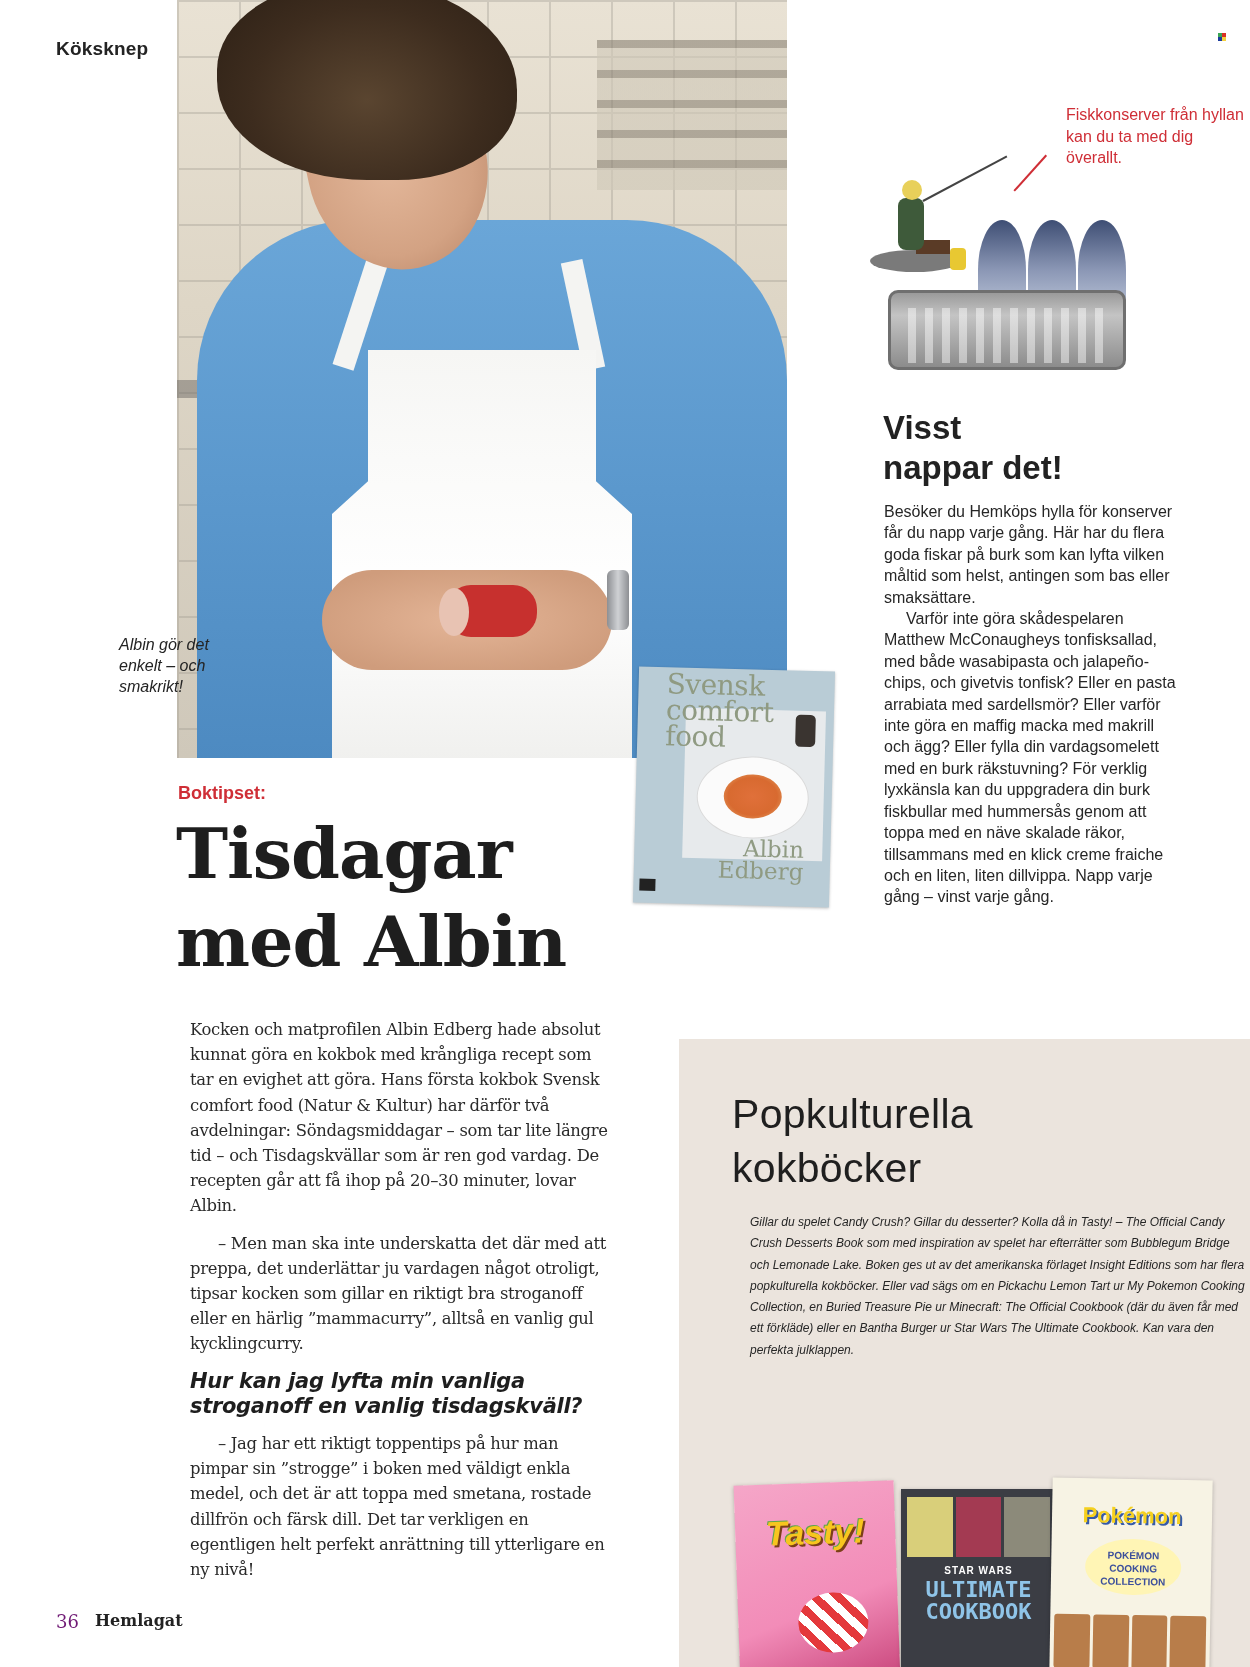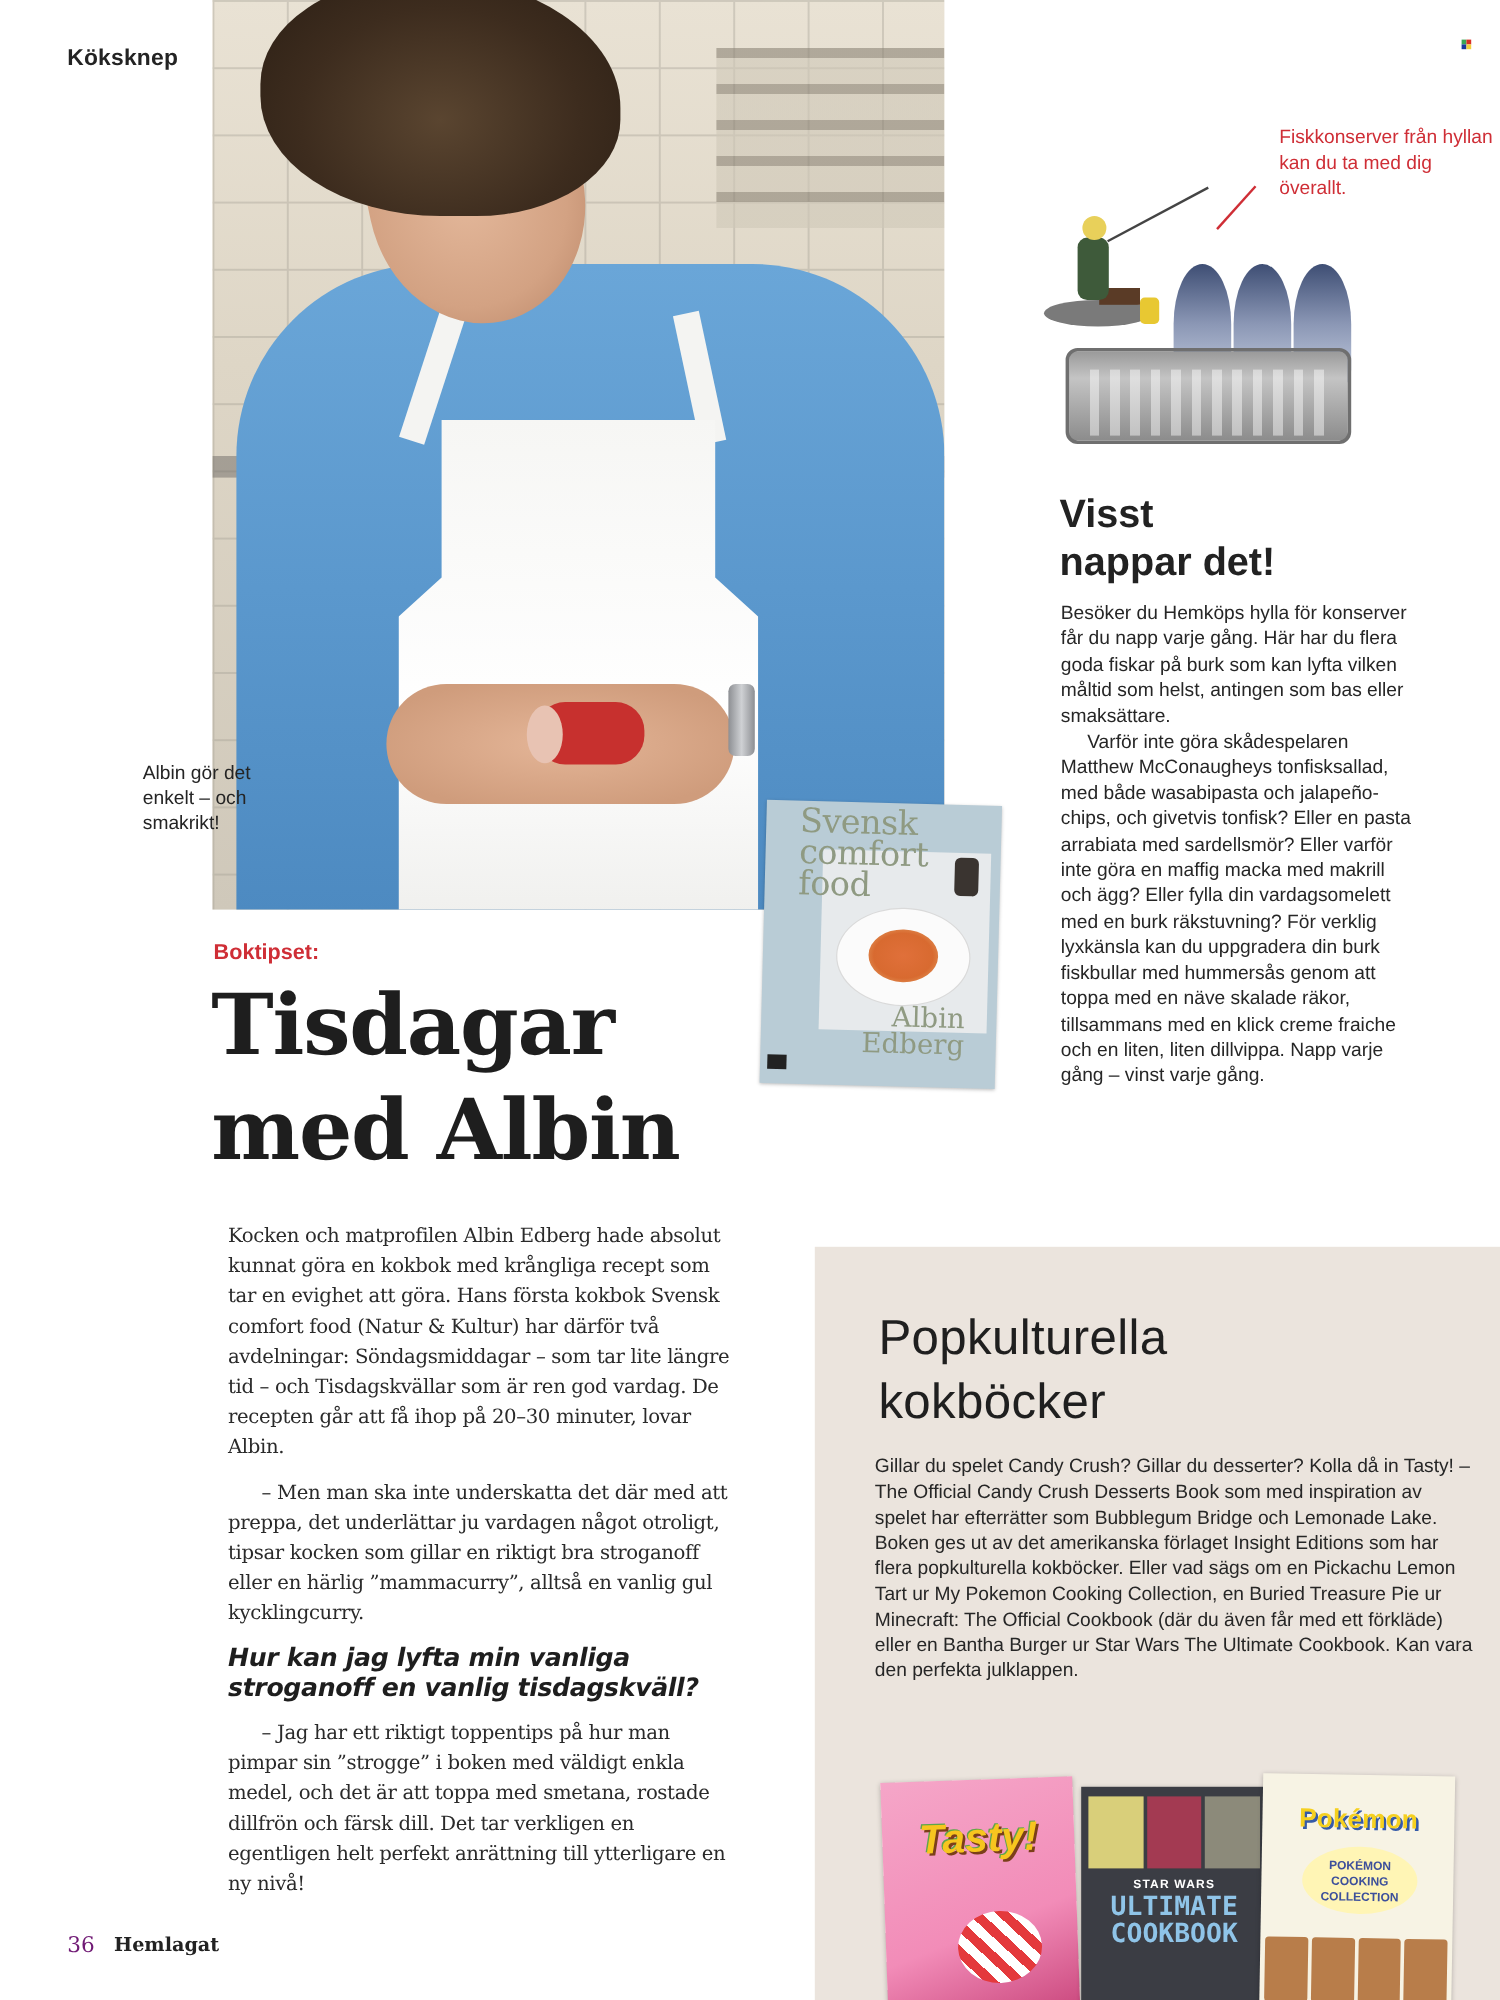--- a/index.html
+++ b/index.html
@@ -33,21 +33,21 @@
   .book-cover { position: absolute; left: 636px; top: 669px; width: 196px; height: 236px; background: #b9ccd6; transform: rotate(1.5deg); box-shadow: 0 1px 3px rgba(0,0,0,0.25); overflow: hidden; }
   .book-cover .inner-photo { position: absolute; left: 48px; top: 40px; width: 140px; height: 150px; background: #e7eaec; }
   .book-cover .plate { position: absolute; left: 62px; top: 88px; width: 110px; height: 80px; border-radius: 50%; background: #fbfbfb; box-shadow: 0 0 0 1px #dadada; }
   .book-cover .food { position: absolute; left: 88px; top: 105px; width: 58px; height: 44px; border-radius: 50%; background: radial-gradient(ellipse, #e0703a 0%, #d86a30 60%, #e7b073 100%); }
   .book-cover .pepper { position: absolute; left: 158px; top: 44px; width: 20px; height: 32px; border-radius: 5px; background: #3a3430; }
   .book-cover .title { position: absolute; left: 28px; top: 4px; font-family: "DejaVu Serif", serif; font-size: 28px; line-height: 26px; color: #8f9a82; letter-spacing: -0.5px; }
   .book-cover .author { position: absolute; left: 84px; top: 168px; font-family: "DejaVu Serif", serif; font-size: 23px; line-height: 22px; color: #8f9a82; text-align: right; }
   .book-cover .pub-logo { position: absolute; left: 6px; top: 212px; width: 16px; height: 12px; background: #222; }
 
   
-  .photo-caption { position: absolute; left: 119px; top: 634px; width: 120px; font-size: 16px; line-height: 21px; color: #242424; }
+  .photo-caption { position: absolute; left: 119px; top: 634px; width: 120px; font-size: 16px; line-height: 21px; color: #242424; font-style: italic; }
 
   
   .kicker { position: absolute; left: 178px; top: 783px; font-size: 18px; font-weight: bold; color: #cf2e36; }
   .headline { position: absolute; left: 176px; top: 810px; font-family: "DejaVu Serif", serif; font-weight: bold; font-size: 70px; line-height: 88px; color: #1e1e1e; letter-spacing: -1px; }
   .article-body { position: absolute; left: 178px; top: 1005px; width: 450px; font-family: "DejaVu Serif", serif; font-size: 16.4px; line-height: 25.2px; color: #2a2a2a; letter-spacing: -0.3px; }
   .article-body p { margin: 12px; }
   .article-body .indent { text-indent: 28px; }
   .article-body .question { font-family: "DejaVu Sans", sans-serif; font-weight: bold; font-style: italic; font-size: 21px; letter-spacing: -0.3px; color: #1e1e1e; }
 
   
@@ -65,21 +65,21 @@
   .lid { position: absolute; left: 2px; top: 70px; width: 90px; height: 22px; border-radius: 50%; background: #7a7a7a; }
 
   .side-heading { position: absolute; left: 883px; top: 408px; font-size: 33px; line-height: 40px; font-weight: bold; color: #222; }
   .side-body { position: absolute; left: 884px; top: 501px; width: 300px; font-size: 16px; line-height: 21.4px; color: #262626; }
   .side-body p { margin: 0; }
   .side-body .indent { text-indent: 22px; }
 
   
   .pop-box { position: absolute; left: 679px; top: 1039px; width: 641px; height: 628px; background: #ebe4dd; overflow: hidden; }
   .pop-heading { position: absolute; left: 53px; top: 48px; font-size: 41px; line-height: 54px; font-weight: normal; color: #1f1f1f; letter-spacing: 0.3px; }
-  .pop-body { position: absolute; left: 50px; top: 173px; width: 500px; font-size: 16px; line-height: 21.3px; color: #262626; }
+  .pop-body { position: absolute; left: 71px; top: 173px; width: 500px; font-size: 12px; line-height: 21.3px; color: #262626; font-style: italic; }
 
   .cover { position: absolute; overflow: hidden; box-shadow: 0 1px 4px rgba(0,0,0,0.25); }
   .cover-tasty { left: 58px; top: 444px; width: 160px; height: 200px; background: linear-gradient(160deg, #f5a6c8 0%, #f28cb8 60%, #c8447a 100%); transform: rotate(-2deg); }
   .cover-tasty .logo { position: absolute; left: 10px; top: 30px; width: 140px; font-size: 34px; font-weight: bold; font-style: italic; color: #f7c51f; text-shadow: 2px 2px 0 #7b3f19, -1px -1px 0 #5fa64b; text-align: center; }
   .cover-tasty .stripe { position: absolute; left: 60px; top: 110px; width: 70px; height: 60px; border-radius: 50%; background: repeating-linear-gradient(45deg, #e4393c 0 8px, #ffffff 8px 16px); }
   .cover-sw { left: 222px; top: 450px; width: 155px; height: 185px; background: #3b3d44; }
   .cover-sw .grid { position: absolute; left: 6px; top: 8px; width: 143px; height: 60px; display: grid; grid-template-columns: 1fr 1fr 1fr; gap: 3px; }
   .cover-sw .grid span { display: block; background: #6b5a45; }
   .cover-sw .grid span:nth-child(1) { background: #d9cf7a; }
   .cover-sw .grid span:nth-child(2) { background: #a33a52; }

